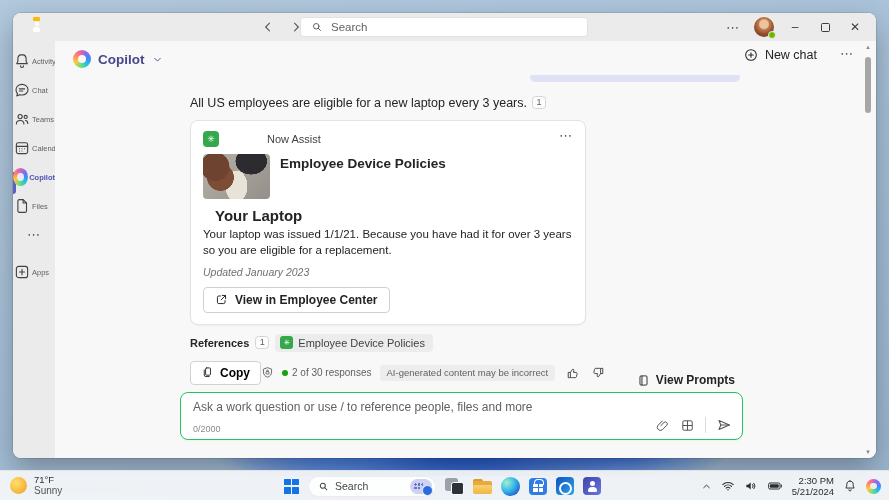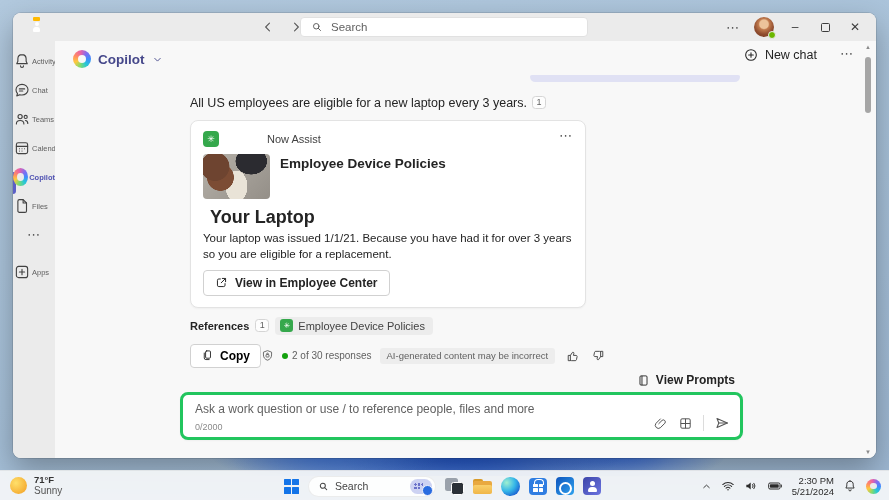--- a/index.html
+++ b/index.html
@@ -89,21 +89,21 @@
   .preview-row { display:flex; gap:10px; margin-bottom:8px; }
   .thumb { width:67px; height:45px; border-radius:4px; flex:none;
     background:
       radial-gradient(ellipse 26px 22px at 72% 16%, #2b2b30 0 60%, transparent 61%),
       radial-gradient(circle at 18% 28%, #6e4430 0 22%, transparent 23%),
       radial-gradient(circle at 26% 52%, #7c4c34 0 24%, transparent 25%),
       radial-gradient(ellipse 18px 26px at 50% 72%, #e9e3d7 0 60%, transparent 61%),
       linear-gradient(135deg,#b6b1a9 0%, #948f88 100%); }
   .pv-title { font-size:13.5px; font-weight:bold; margin:2px 0 4px; color:#242424; }
   .pv-snippet { font-size:11.5px; line-height:1.4; color:#424242; }
-  .sec-h { font-size:18px; font-weight:bold; margin:2px 7px 3px; }
+  .sec-h { font-size:15px; font-weight:bold; margin:2px 12px 3px; }
   .sec-b { font-size:11.5px; line-height:1.38; color:#242424; margin-bottom:7px; }
   .updated { font-size:10.5px; font-style:italic; color:#707070; margin-bottom:9px; }
   .btn { display:inline-flex; align-items:center; gap:7px; height:26px; padding:0 11px;
     border:1px solid #d1d1d1; border-radius:4px; background:#fff; font-size:12px; font-weight:bold; color:#242424; }
 
   .refs-row { margin-top:9px; display:flex; align-items:center; gap:6px; }
   .refs-lbl { font-size:11px; font-weight:bold; }
   .chip { display:inline-flex; align-items:center; gap:5px; background:#ececec; border-radius:4px;
     padding:2.5px 8px 2.5px 5px; font-size:11px; color:#424242; }
 
@@ -112,38 +112,38 @@
     border:1px solid #d1d1d1; border-radius:4px; background:#fff; font-size:12px; font-weight:bold; }
   .foot-right { display:flex; align-items:center; gap:8px; color:#616161; }
   .resp { display:flex; align-items:center; gap:4px; font-size:10px; color:#616161; white-space:nowrap; }
   .gdot { width:6px; height:6px; border-radius:50%; background:#13a10e; }
   .ai-pill { background:#ededed; border-radius:3px; padding:2.5px 7px; font-size:9.5px; color:#616161; white-space:nowrap; }
   .thumbs { display:flex; gap:11px; margin-left:3px; color:#424242; }
 
   .view-prompts { position:absolute; right:141px; top:332px; display:flex; align-items:center; gap:6px;
     font-size:12px; font-weight:bold; color:#242424; }
   .inputbox { position:absolute; left:125px; top:351px; width:563px; height:48px; background:#fff;
-    border:3px solid #22c55e; border-radius:8px; box-shadow:0 1px 2px rgba(0,0,0,.04); }
+    border:1px solid #22c55e; border-radius:8px; box-shadow:0 1px 2px rgba(0,0,0,.04); }
   .inputbox textarea { position:absolute; left:12px; top:7px; width:430px; height:18px; border:none;
     resize:none; outline:none; background:transparent; font-family:inherit; font-size:12px; color:#242424; }
   .inputbox textarea::placeholder { color:#616161; }
   .counter { position:absolute; left:12px; bottom:5px; font-size:9px; color:#8a8a8a; }
   .in-icons { position:absolute; right:10px; bottom:6px; display:flex; align-items:center; gap:10px; color:#545454; }
   .vdiv { width:1px; height:16px; background:#dcdcdc; }
 
   .scrollbar { position:absolute; right:2px; top:31px; bottom:3px; width:12px; }
   .sb-arrow { position:absolute; left:0; width:12px; text-align:center; font-size:6px; color:#8a8a8a; }
   .sb-thumb { position:absolute; right:3px; top:13px; width:6px; height:56px; border-radius:3px; background:#a6a6a6; }
 
   
   .taskbar { position:absolute; left:0; right:0; bottom:0; height:30px; z-index:5;
     background:rgba(243,245,248,.94); border-top:1px solid rgba(0,0,0,.05); }
   .weather { position:absolute; left:10px; top:3px; display:flex; align-items:center; gap:7px; }
   .sun { width:17px; height:17px; border-radius:50%; background:radial-gradient(circle at 35% 35%, #ffe06b, #f5ad33 75%); }
-  .wtemp { font-size:9.5px; font-weight:bold; color:#333; line-height:1.2; }
+  .wtemp { font-size:9.5px; font-weight:normal; color:#333; line-height:1.2; }
   .wcond { font-size:10px; color:#555; line-height:1.2; }
   .tb-center { position:absolute; left:284px; top:0; height:30px; display:flex; align-items:center; gap:9px; }
   .start { width:15px; height:15px; display:grid; grid-template-columns:1fr 1fr; gap:1.5px; }
   .start div { background:#1374e8; border-radius:.5px; }
   .search-pill { width:128px; height:21px; border-radius:11px; background:rgba(255,255,255,.88);
     border:1px solid rgba(0,0,0,.07); display:flex; align-items:center; gap:6px; padding:0 3px 0 9px; color:#444; font-size:10.5px; }
   .pill-spacer { flex:1; }
   .mini-hl { width:22px; height:15px; border-radius:8px; background:#cdd2f2; position:relative; }
   .mini-hl::before { content:""; position:absolute; left:4px; top:4px; width:9px; height:7px;
     background:radial-gradient(circle 1.2px at 1.5px 1.5px,#6a71c9 98%,transparent),
@@ -327,20 +327,21 @@
           <span class="dots card-dots">⋯</span>
         </div>
         <div class="preview-row">
           <div class="thumb"></div>
           <div>
             <div class="pv-title">Employee Device Policies</div>
           </div>
         </div>
         <div class="sec-h">Your Laptop</div>
         <div class="sec-b">Your laptop was issued 1/1/21. Because you have had it for over 3 years so you are eligible for a replacement.</div>
+        <div class="updated">Updated January 2023</div>
         <button class="btn">
           <span class="icon">
             <svg viewBox="0 0 24 24" width="13" height="13" fill="none" stroke="#242424" stroke-width="1.8" stroke-linecap="round" stroke-linejoin="round">
                 <path d="M10 5.5H7A2.5 2.5 0 0 0 4.5 8v9A2.5 2.5 0 0 0 7 19.5h9a2.5 2.5 0 0 0 2.5-2.5v-3"></path>
                 <path d="M13.5 4.5h6v6"></path>
                 <path d="M19 5l-7.5 7.5"></path>
               </svg>
           </span>
           <span>View in Employee Center</span>
         </button>

